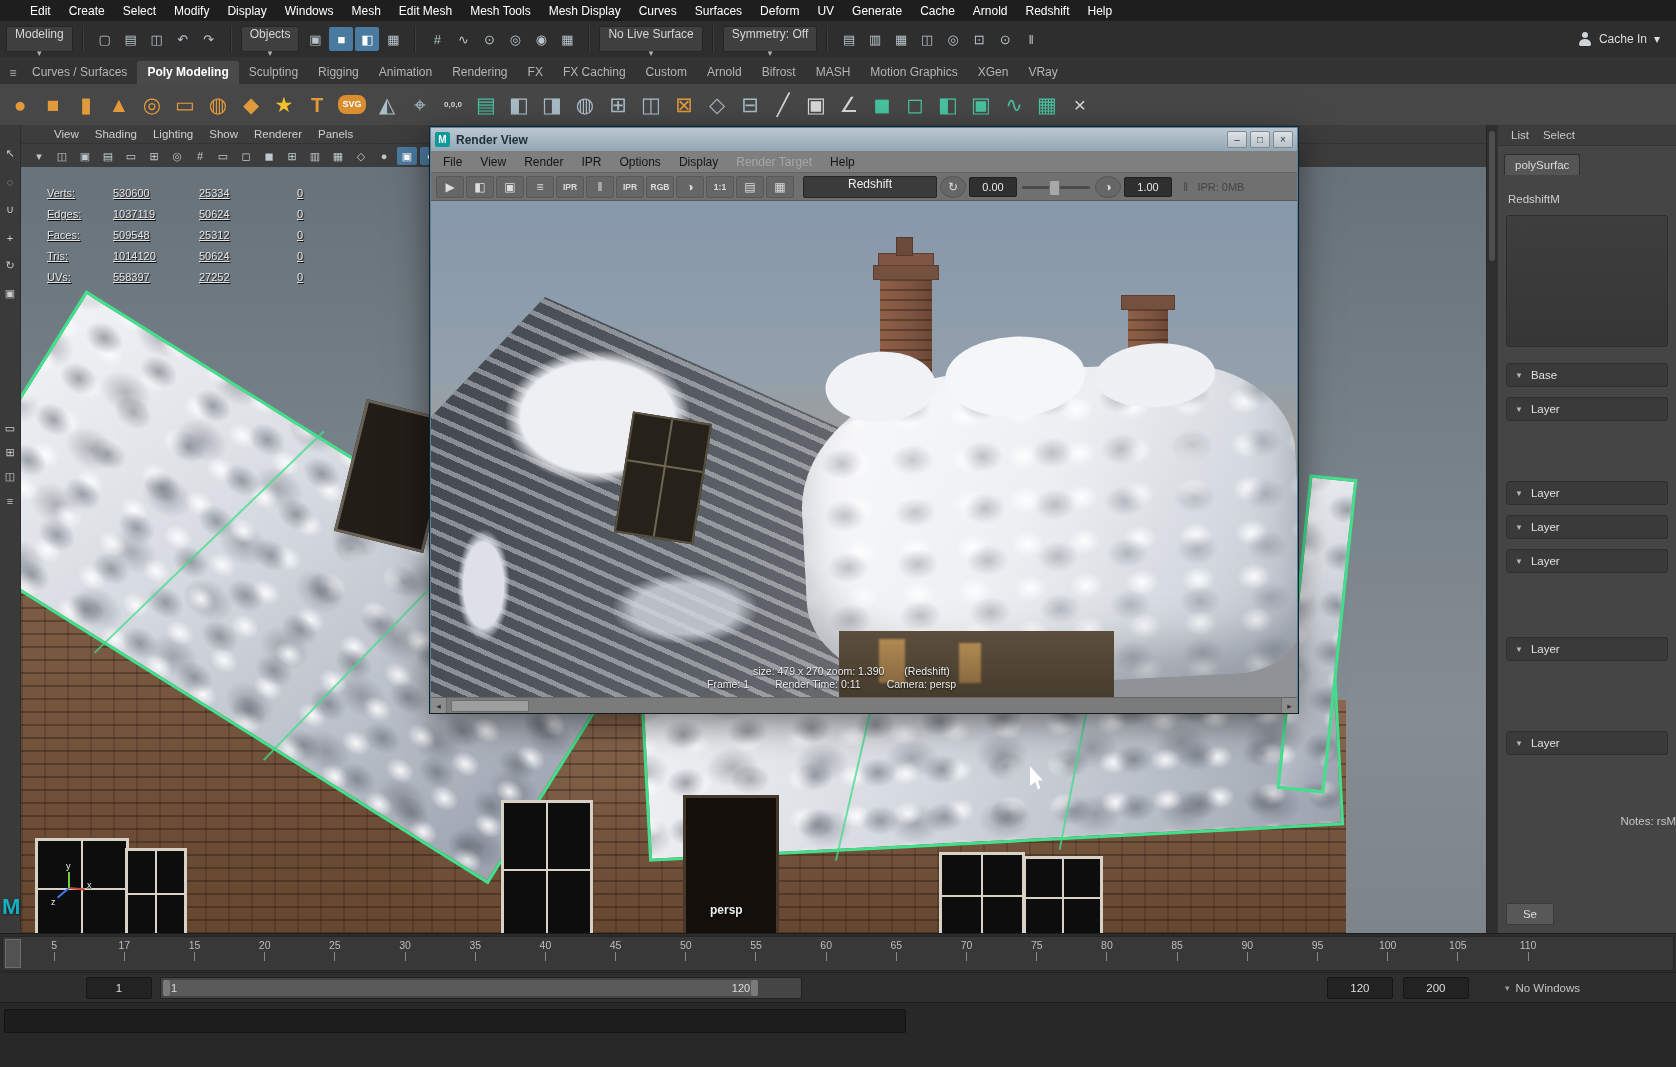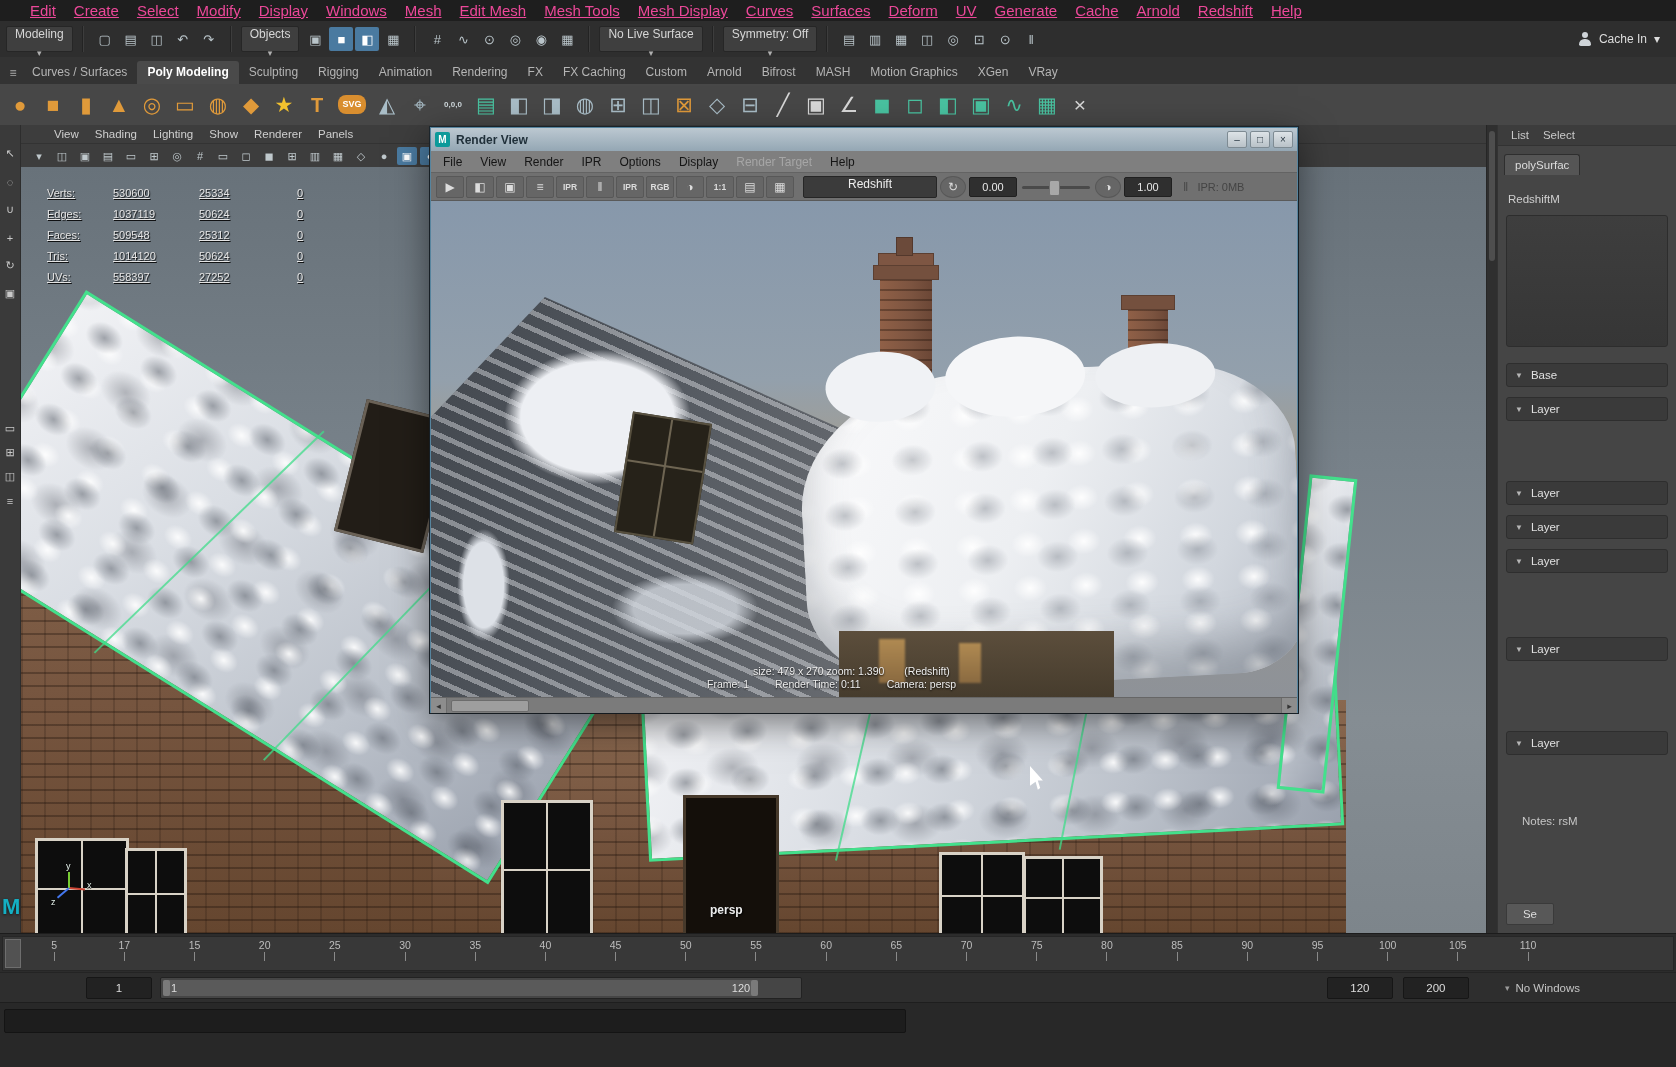--- a/index.html
+++ b/index.html
@@ -1,21 +1,21 @@
 <!DOCTYPE html>
 <html><head>
 <meta charset="utf-8">
 <style>
   html,body{margin:0;padding:0;background:#222;}
   body{font-family:"Liberation Sans",sans-serif;}
   .app{position:relative;width:1676px;height:1067px;overflow:hidden;background:#2b2b2b;color:#ccc;}
 
   
   .menubar{position:absolute;top:0;left:0;right:0;height:21px;background:#1e1e1e;display:flex;align-items:center;padding-left:22px;gap:2px;border-bottom:1px solid #121212;}
-  .mitem{font-size:15px;color:#ec4899;padding:2px 8px;white-space:nowrap;text-decoration:underline;}
+  .mitem{font-size:12px;color:#ffffff;padding:2px 8px;white-space:nowrap;}
 
   
   .toolbar{position:absolute;top:21px;left:0;right:0;height:36px;background:#2e2e2e;display:flex;align-items:center;padding:0 6px;gap:4px;border-bottom:1px solid #1d1d1d;}
   .combo{display:flex;align-items:center;height:24px;background:#3f3f3f;border:1px solid #262626;border-radius:2px;color:#d6d6d6;font-size:12px;padding:0 8px;gap:7px;white-space:nowrap;flex-direction:column;}
   .combo .caret{font-size:9px;color:#b0b0b0;}
   .tsep{width:1px;height:26px;background:#232323;border-right:1px solid #3d3d3d;margin:0 5px;}
   .igroup{display:flex;align-items:center;gap:2px;}
   .ibtn{width:24px;height:24px;display:flex;align-items:center;justify-content:center;color:#b9c4c9;font-size:13px;border-radius:2px;}
   .ibtn.active{background:#4a7aa0;color:#fff;}
   .signin{margin-left:auto;display:flex;align-items:center;gap:7px;font-size:12px;color:#ddd;padding-right:10px;}
@@ -108,21 +108,21 @@
   .rpm{font-size:11.5px;color:#c9c9c9;padding:0 5px;white-space:nowrap;}
   .rptab{margin:8px 0 0 6px;display:inline-block;background:#555;border:1px solid #2e2e2e;border-bottom:none;color:#ddd;font-size:11.5px;padding:4px 10px;border-radius:3px 3px 0 0;max-width:150px;overflow:hidden;white-space:nowrap;}
   .rpmat{margin:14px 0 0 10px;font-size:11.5px;color:#cfcfcf;}
   .rppreview{height:130px;margin:10px 8px 0;background:linear-gradient(#3e3e3e,#363636);border:1px solid #2d2d2d;border-radius:3px;}
   .rp-section{margin:10px 8px 0;height:22px;background:#3a3a3a;border:1px solid #2e2e2e;border-radius:3px;display:flex;align-items:center;gap:8px;padding:0 8px;font-size:11.5px;color:#e0e0e0;}
   .rp-section .arr{font-size:8px;color:#b5b5b5;}
   .rp-section:nth-of-type(1){margin-top:16px;}
   .rp-section:nth-of-type(3){margin-top:60px;}
   .rp-section:nth-of-type(6){margin-top:64px;}
   .rp-section:nth-of-type(7){margin-top:70px;}
-  .rpnotes{margin:60px 0 0 24px;font-size:11.5px;color:#c6c6c6;}
+  .rpnotes{margin:60px 0 0 14px;font-size:11.5px;color:#c6c6c6;text-align:right;}
   .rpbtn{position:absolute;left:8px;bottom:8px;width:46px;height:20px;background:#585858;border:1px solid #3a3a3a;border-radius:2px;color:#ddd;font-size:11.5px;display:flex;align-items:center;justify-content:center;}
 
   
   .renderwin{position:absolute;left:430px;top:127px;width:866px;height:584px;border:1px solid #56849e;box-shadow:0 10px 34px rgba(0,0,0,.5),0 0 0 1px #1f2930;background:#6f6f6f;z-index:50;}
   .rw-title{height:23px;background:linear-gradient(180deg,#bcc8d1,#94a7b4);display:flex;align-items:center;padding:0 4px;gap:6px;}
   .rw-micon{width:15px;height:15px;background:#0c9a9a;color:#fff;font-size:10px;font-weight:bold;display:flex;align-items:center;justify-content:center;border-radius:2px;}
   .rw-titletext{font-size:12px;font-weight:bold;color:#20303a;}
   .rw-btns{margin-left:auto;display:flex;gap:3px;}
   .rwb{width:18px;height:15px;background:linear-gradient(#dde3e7,#b9c2c8);border:1px solid #7e8b93;color:#2c3a44;font-size:10px;display:flex;align-items:center;justify-content:center;border-radius:2px;}
   .rw-menus{height:21px;background:#7f7f7f;display:flex;align-items:center;padding-left:4px;gap:2px;border-bottom:1px solid #636363;}

